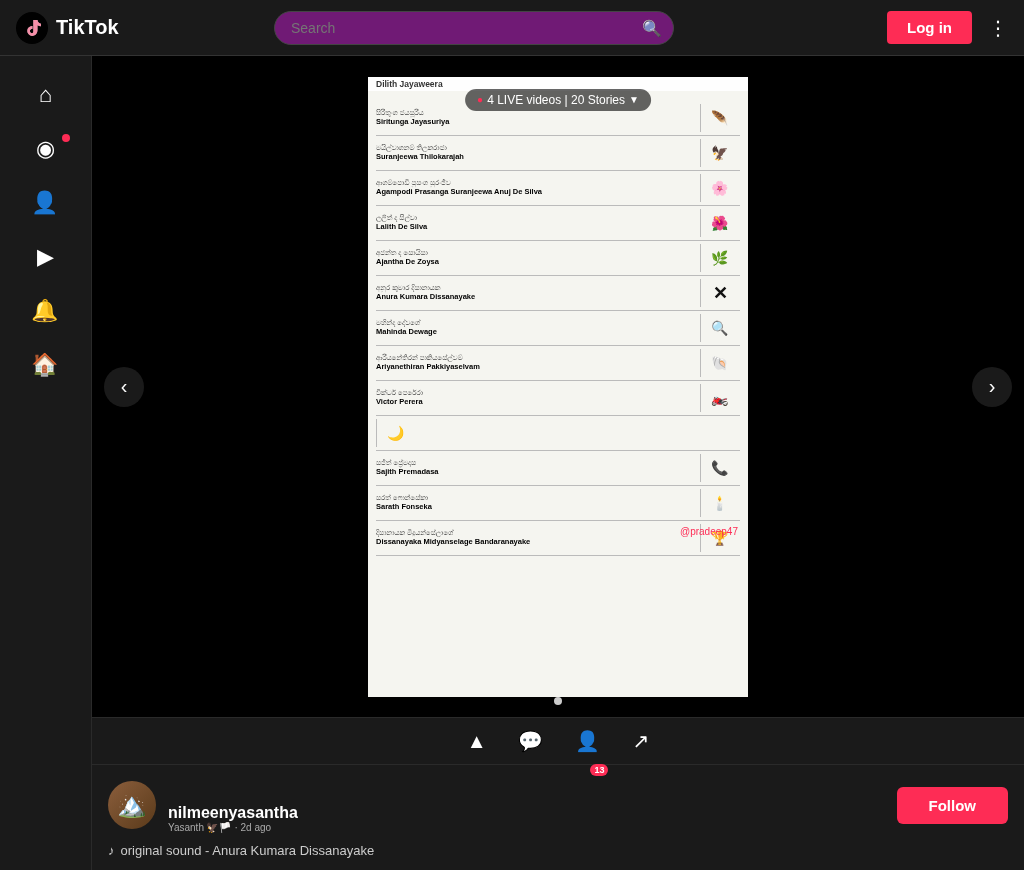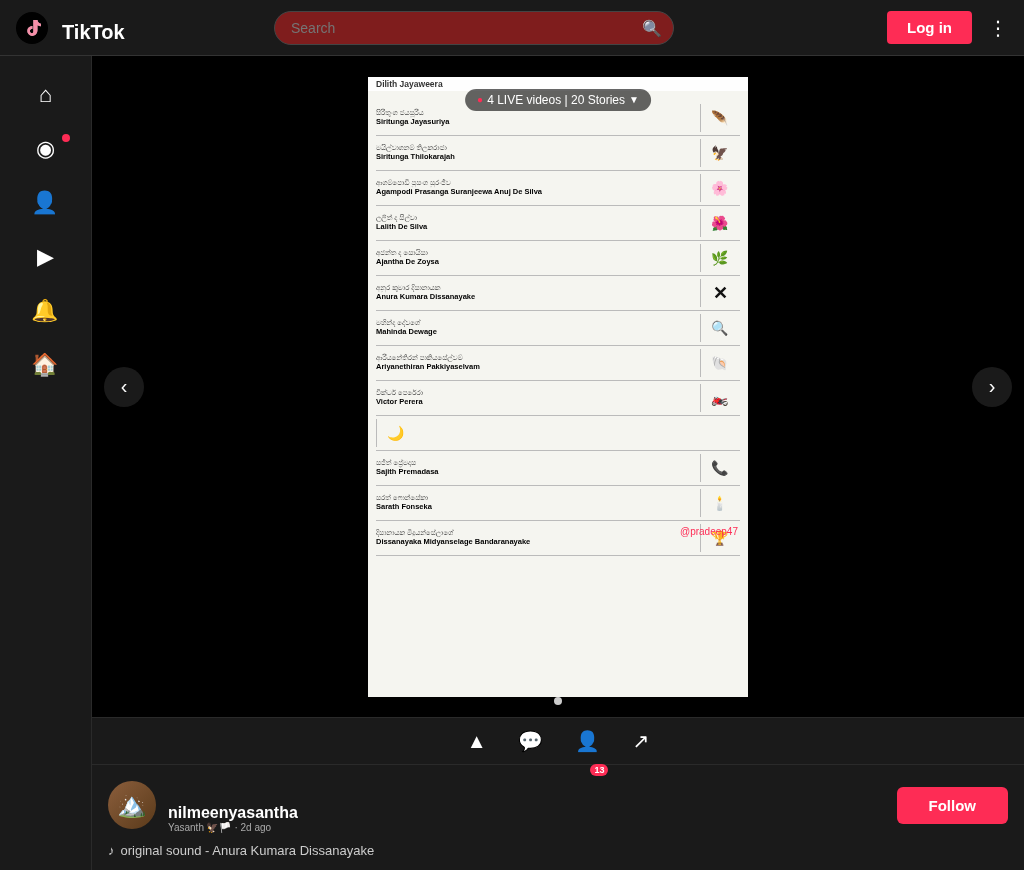--- a/index.html
+++ b/index.html
@@ -18,42 +18,42 @@
       align-items: center;
       background: #1a1a1a;
       height: 56px;
       padding: 0 16px;
       border-bottom: 1px solid #333;
       position: relative;
       z-index: 10;
     }
     .logo-area {
       display: flex;
-      align-items: flex-end;
-      gap: 14px;
+      align-items: center;
+      gap: 8px;
       min-width: 160px;
     }
     .tiktok-logo-icon {
       width: 32px;
       height: 32px;
     }
     .logo-text {
       font-size: 20px;
       font-weight: 700;
       color: #fff;
     }
     .search-bar {
       flex: 1;
       max-width: 400px;
       margin: 0 auto;
       position: relative;
     }
     .search-input {
       width: 100%;
-      background: #7f1d1d;
+      background: #701a75;
       border: 1px solid #444;
       border-radius: 20px;
       padding: 8px 40px 8px 16px;
       color: #aaa;
       font-size: 14px;
       outline: none;
     }
     .search-icon-wrap {
       position: absolute;
       right: 12px;
@@ -416,21 +416,21 @@
           <div class="ballot-row">
             <div class="ballot-names">
               <div class="ballot-sinhala">සිරිතුංග ජයසූරිය</div>
               <div class="ballot-english">Siritunga Jayasuriya</div>
             </div>
             <div class="ballot-symbol">🪶</div>
           </div>
           <div class="ballot-row">
             <div class="ballot-names">
               <div class="ballot-sinhala">මයිල්වාගනම් තිලකරාජා</div>
-              <div class="ballot-english">Siritunga Thilokarajah</div>
+              <div class="ballot-english">Suranjeewa Thilokarajah</div>
             </div>
             <div class="ballot-symbol">🦅</div>
           </div>
           <div class="ballot-row">
             <div class="ballot-names">
               <div class="ballot-sinhala">ආගම්පොඩි පුසංග සුරංජීව</div>
               <div class="ballot-english">Agampodi Prasanga Suranjeewa Anuj De Silva</div>
             </div>
             <div class="ballot-symbol">🌸</div>
           </div>

